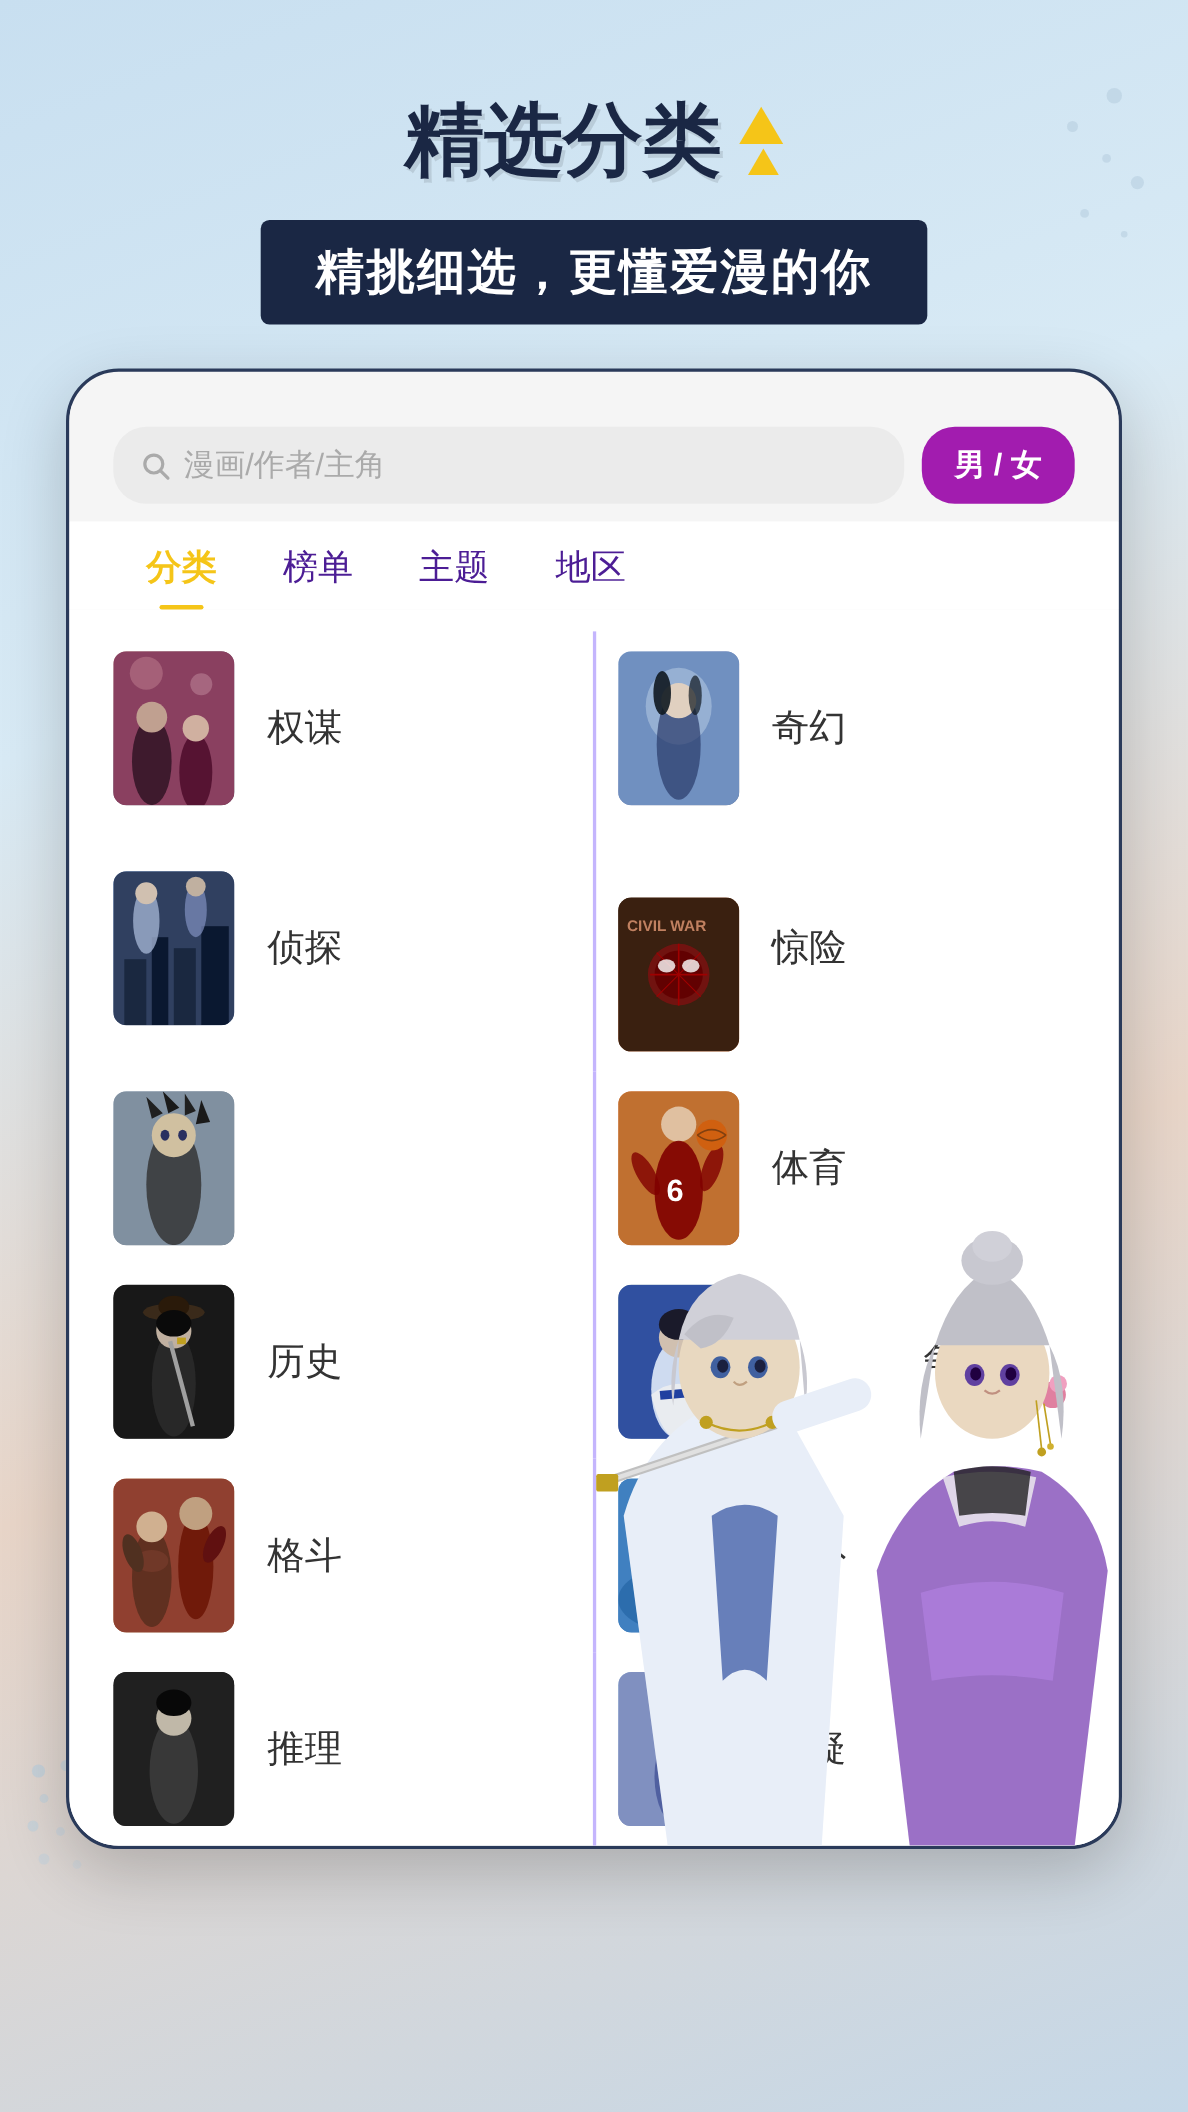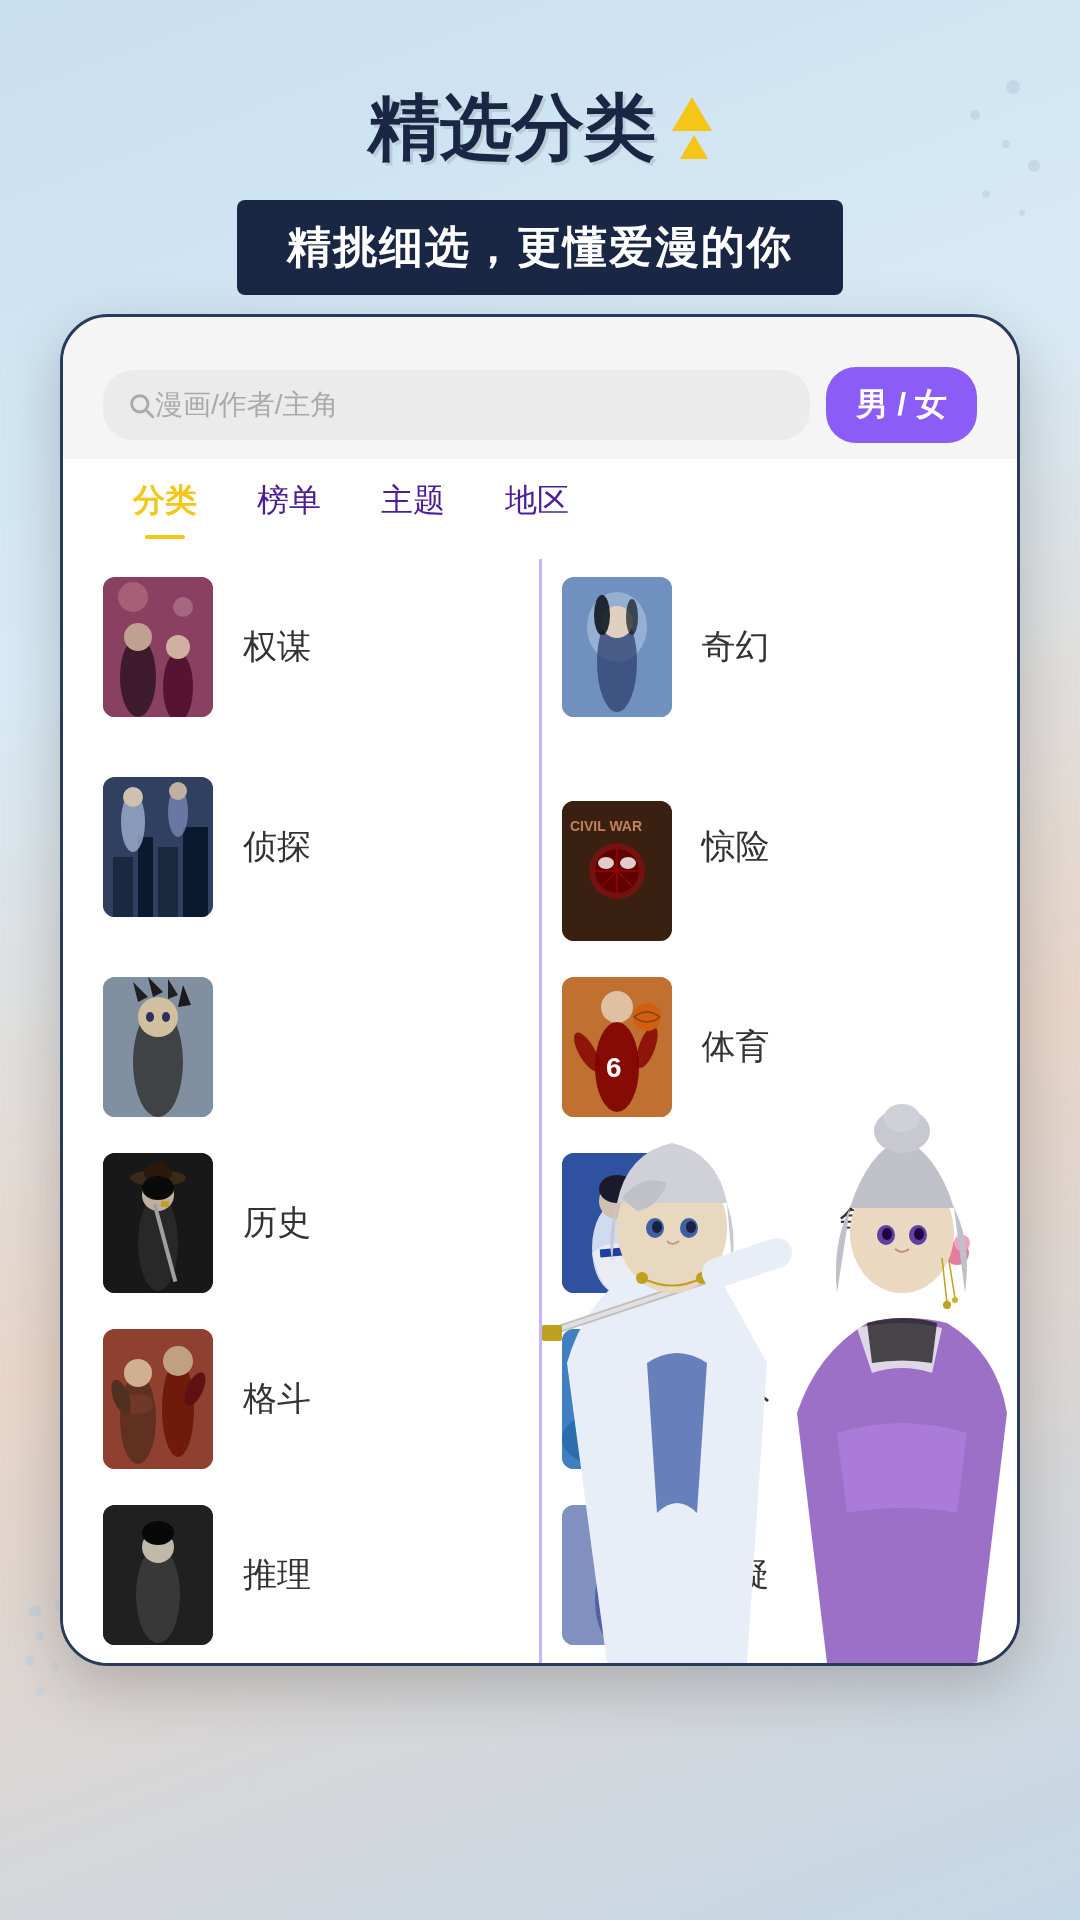--- a/index.html
+++ b/index.html
@@ -24,21 +24,21 @@
     .bg-dots .dot {
       position: absolute;
       background: #b8cfe0;
       border-radius: 50%;
       opacity: 0.6;
     }
 
     .header-section {
       text-align: center;
       padding-top: 80px;
-      padding-bottom: 19px;
+      padding-bottom: 40px;
       position: relative;
       z-index: 2;
     }
 
     .header-title {
       display: flex;
       align-items: center;
       justify-content: center;
       gap: 16px;
       margin-bottom: 24px;
@@ -109,38 +109,39 @@
       background: #f5f5f5;
     }
 
     .search-input-wrap {
       flex: 1;
       display: flex;
       align-items: center;
       background: #ebebeb;
       border-radius: 30px;
       padding: 16px 24px;
+      gap: 12px;
     }
 
     .search-icon-svg {
       width: 28px;
       height: 28px;
       flex-shrink: 0;
     }
 
     .search-placeholder {
       font-size: 28px;
       color: #aaa;
     }
 
     .gender-btn {
-      background: #8b5cf6;
+      background: #a21caf;
       border-radius: 30px;
       padding: 16px 30px;
-      font-size: 32px;
+      font-size: 28px;
       font-weight: 700;
       color: #fff;
       white-space: nowrap;
       border: none;
       cursor: pointer;
       text-align: center;
     }
 
     .tabs-row {
       display: flex;

